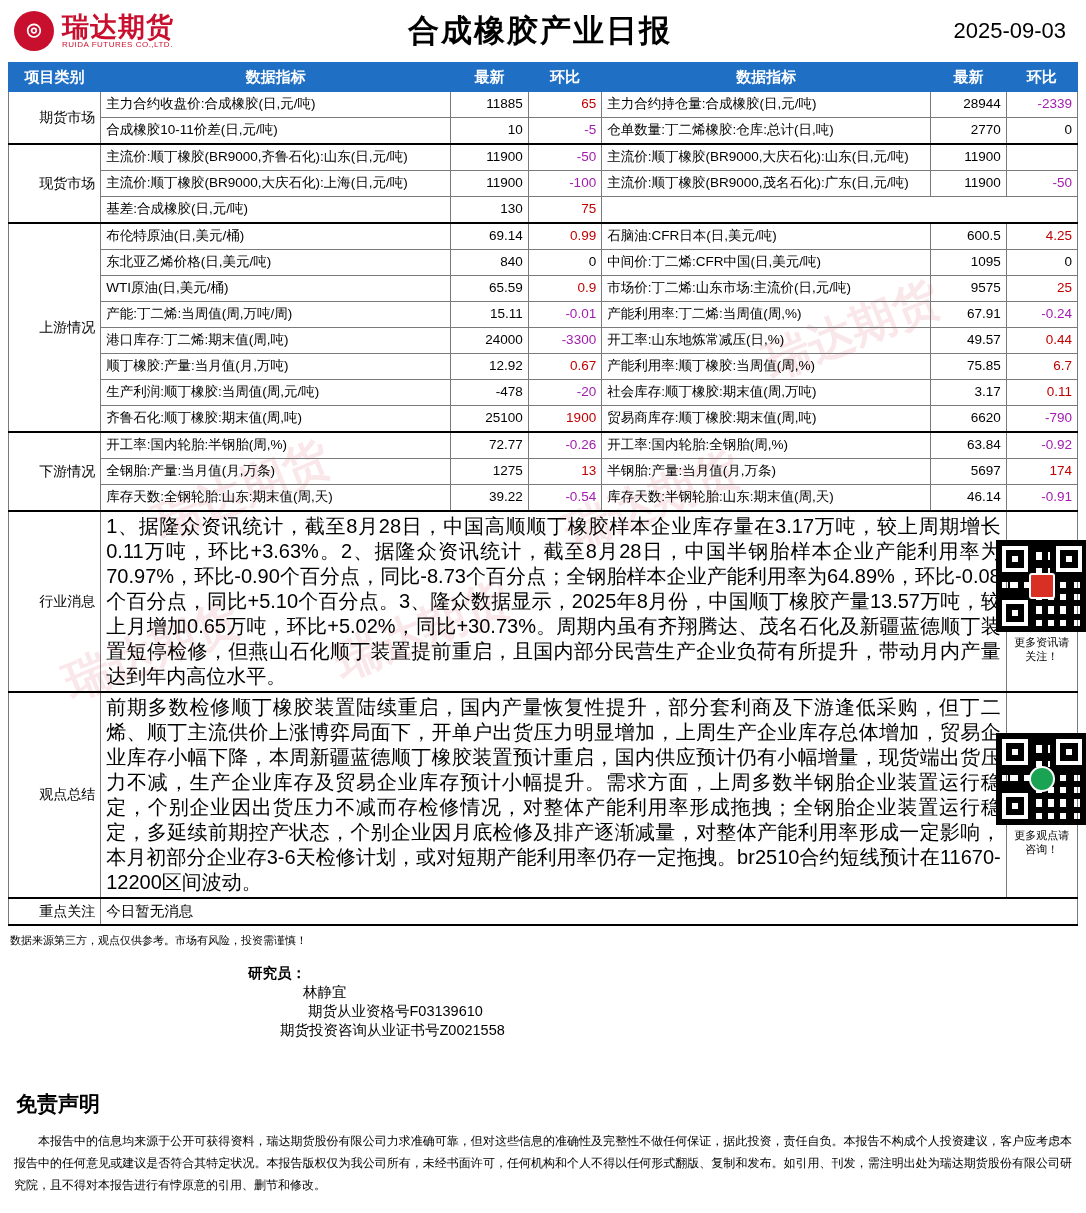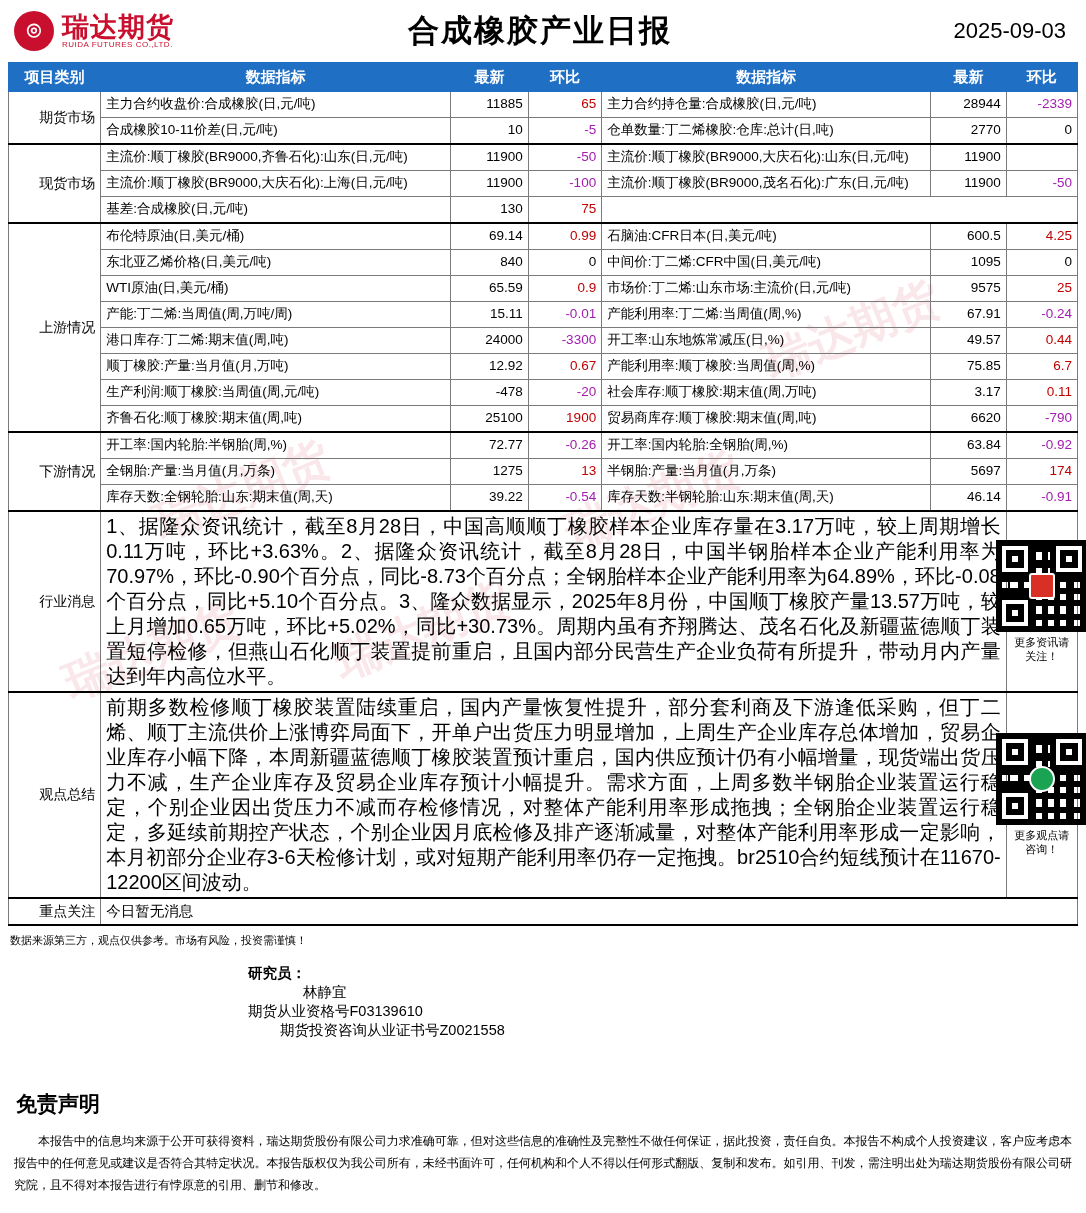--- a/index.html
+++ b/index.html
@@ -175,21 +175,21 @@
   .researcher {
     margin-top: 16px;
     display: flex;
     font-size: 14.5px;
     padding-left: 240px;
     gap: 0;
     flex-direction: column;
   }
   .researcher .lbl { font-weight: bold; }
   .researcher .nm { margin-left: 55px; }
-  .researcher .c1 { }
+  .researcher .c1 { margin-left: 60px; }
   .researcher .c2 { margin-left: 32px; }
 
   .disclaimer-title {
     margin-top: 50px;
     font-size: 21px;
     font-weight: bold;
     padding-left: 8px;
   }
   .disclaimer-body {
     margin-top: 12px;

